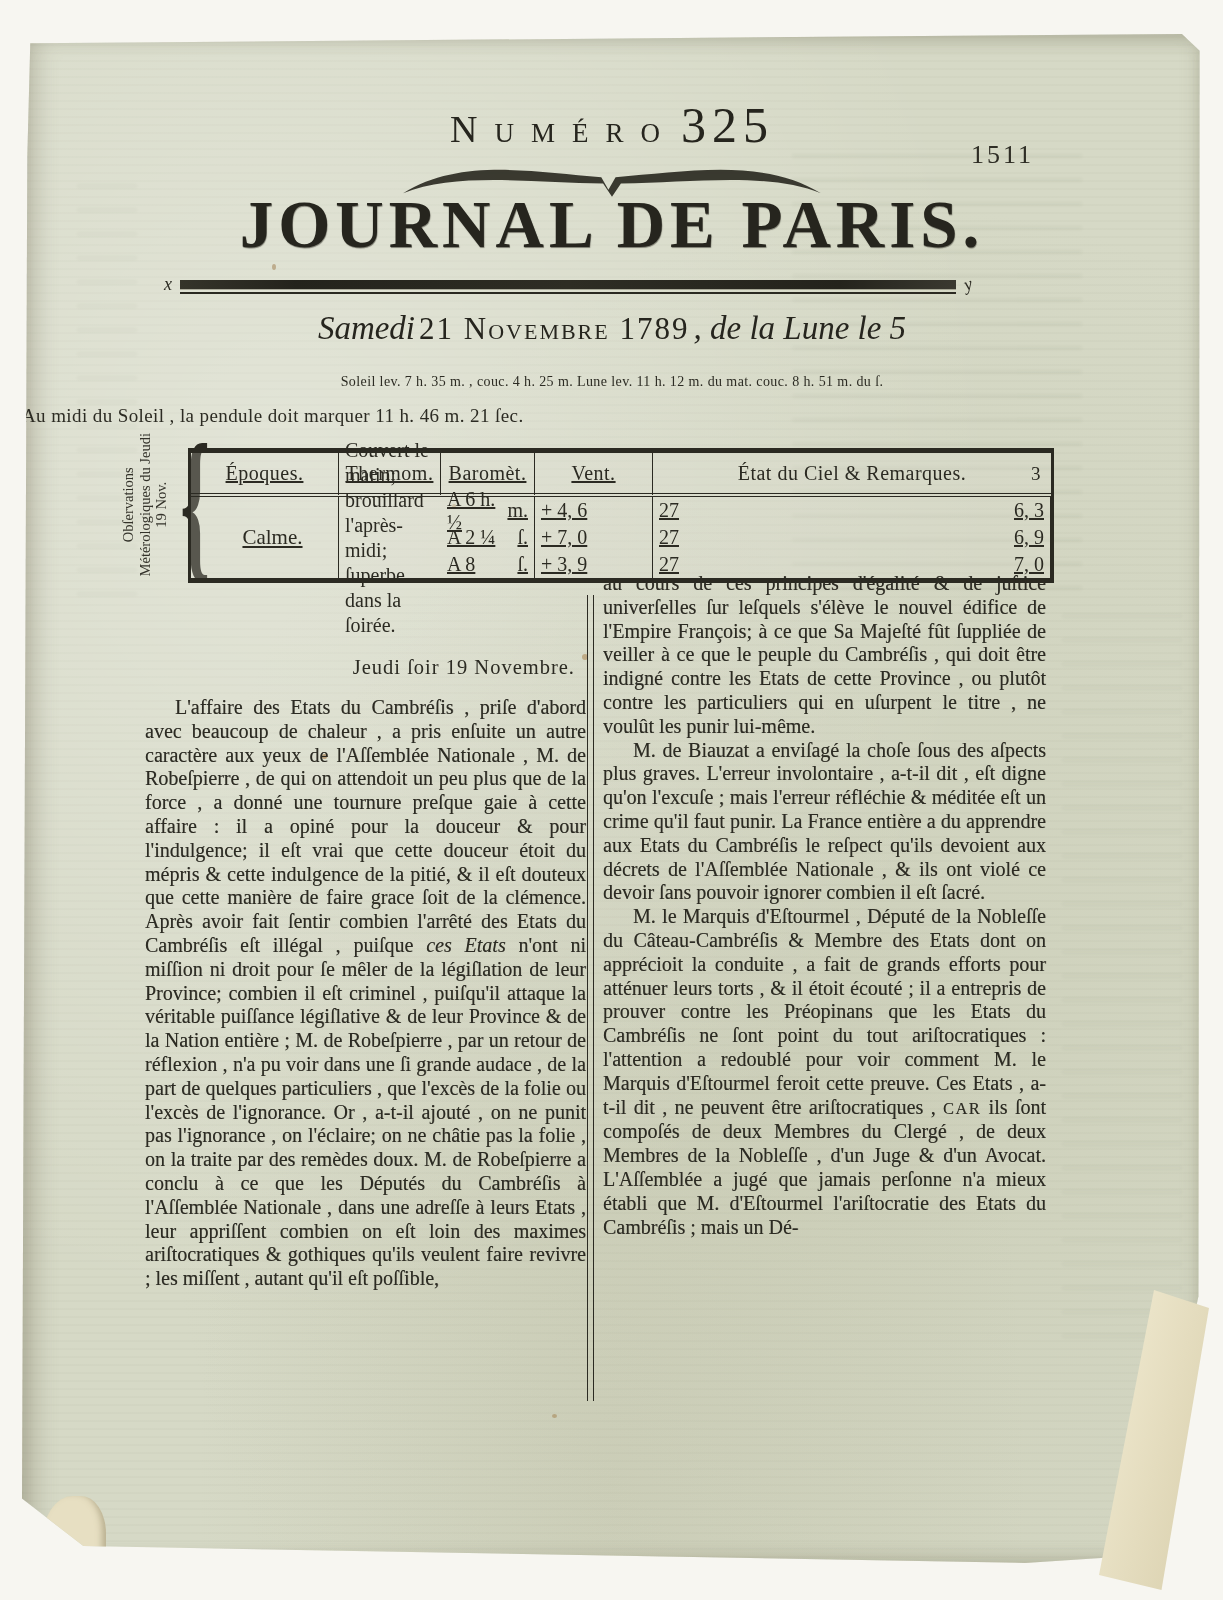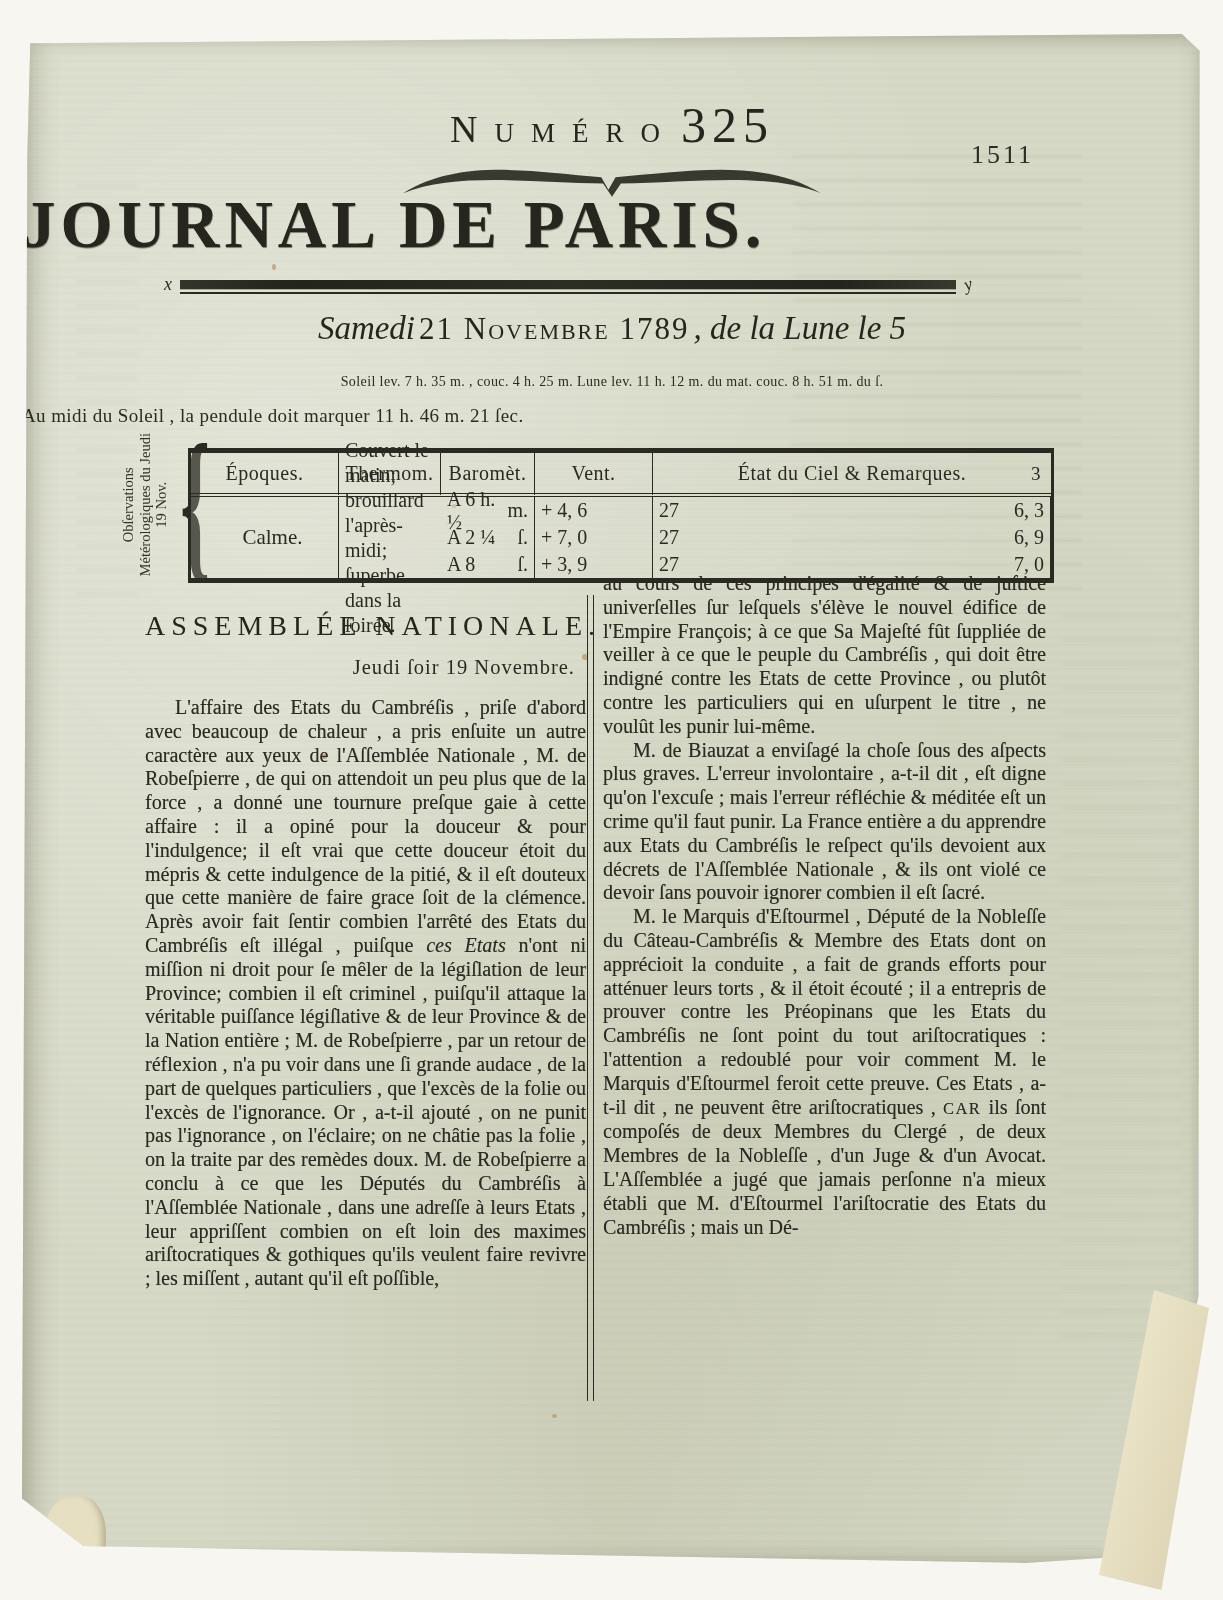--- a/index.html
+++ b/index.html
@@ -37,21 +37,21 @@
     box-shadow:inset -4px -3px 6px rgba(140,130,95,0.5);
   }
 
   
   .numero-line{position:absolute;left:0;top:62px;width:100%;text-align:center;white-space:nowrap;}
   .numero-word{font-variant:small-caps;font-size:38px;letter-spacing:17px;color:#26251e;}
   .numero-num{font-size:50px;letter-spacing:6px;color:#26251e;}
   .page-number{position:absolute;right:168px;top:64px;font-size:26px;letter-spacing:3px;color:#2e2d25;margin-top:42px;}
   .brace-orn{position:absolute;left:0;top:120px;width:100%;text-align:center;}
   .masthead-title{
-    position:absolute;left:0;top:152px;width:100%;text-align:left;
+    position:absolute;left:0;top:152px;width:100%;text-align:center;
     font-size:67px;font-weight:bold;letter-spacing:5px;white-space:nowrap;
     color:#26251e;text-shadow:0.5px 0.8px 0.8px rgba(35,34,26,0.5);
   }
   .title-rule{position:absolute;left:158px;top:246px;width:776px;height:18px;}
   .title-rule .bar{height:9px;background:linear-gradient(90deg,#35342a,#24231c 15%,#2e2d24 50%,#24231c 85%,#3a3930);
     box-shadow:0 1px 0 rgba(90,88,70,0.4);}
   .title-rule .thin{height:2px;margin-top:3px;background:#2b2a22;}
   .rule-orn{position:absolute;top:-6px;font-style:italic;font-size:18px;color:#2b2a22;}
   .rule-orn.left{left:-16px;}
   .rule-orn.right{right:-16px;transform:rotate(-18deg);}
@@ -75,21 +75,21 @@
     position:absolute;left:78px;top:10px;width:860px;
     display:grid;grid-template-columns:148px 102px 94px 118px 1fr;
     grid-template-rows:44px 27px 27px 27px;
     border:3px solid #2b2a22;border-top-width:5px;border-bottom-width:5px;
     background:rgba(222,225,210,0.25);
     font-size:20px;color:#2b2a22;
   }
   .obs-table .cell{padding:2px 6px;}
   .hdr{display:flex;align-items:center;justify-content:center;
     border-bottom:4px double #2b2a22;font-size:20px;letter-spacing:0.5px;position:relative;}
-  .v-sep{border-right:1.6px solid #2b2a22;}
+  .v-sep{border-right:1.6px solid #2b2a22;text-decoration:underline;}
   .epoq{display:flex;justify-content:space-between;align-items:center;padding:0 8px 0 6px;}
   .therm{display:flex;align-items:center;gap:10px;padding-left:6px;}
   .barom{display:flex;justify-content:space-between;align-items:center;padding:0 10px 0 6px;}
   .vent-cell{grid-row:2 / span 3;display:flex;align-items:center;justify-content:center;font-size:21px;margin-left:16px;}
   .rem-cell{grid-row:2 / span 3;display:flex;align-items:center;padding:2px 12px;font-size:20px;line-height:25px;}
   .signature{position:absolute;right:10px;top:10px;font-size:19px;}
 
   
   .article-heading{
     position:absolute;left:123px;top:576px;width:440px;text-align:center;
@@ -198,21 +198,20 @@
         <span>ſ.</span>
       </div>
       <div class="cell therm v-sep">+ 3, 9</div>
       <div class="cell barom v-sep">
         <span>27</span>
         <span>7, 0</span>
       </div>
     </div>
   </div>
 
-  <div class="article-heading">ASSEMBLÉE NATIONALE.</div>
   <div class="article-subheading">Jeudi ſoir 19 Novembre.</div>
 
   <div class="col-divider"></div>
 
   <div class="col col-left">
     <p class="indent"><span>L'affaire des Etats du Cambréſis , priſe d'abord avec beaucoup de chaleur , a pris enſuite un autre caractère aux yeux de l'Aſſemblée Nationale , M. de Robeſpierre , de qui on attendoit un peu plus que de la force , a donné une tournure preſque gaie à cette affaire : il a opiné pour la douceur &amp; pour l'indulgence; il eſt vrai que cette douceur étoit du mépris &amp; cette indulgence de la pitié, &amp; il eſt douteux que cette manière de faire grace ſoit de la clémence. Après avoir fait ſentir combien l'arrêté des Etats du Cambréſis eſt illégal , puiſque </span><span class="seg-italic">ces Etats</span><span> n'ont ni miſſion ni droit pour ſe mêler de la légiſlation de leur Province; combien il eſt criminel , puiſqu'il attaque la véritable puiſſance légiſlative &amp; de leur Province &amp; de la Nation entière ; M. de Robeſpierre , par un retour de réflexion , n'a pu voir dans une ſi grande audace , de la part de quelques particuliers , que l'excès de la folie ou l'excès de l'ignorance. Or , a-t-il ajouté , on ne punit pas l'ignorance , on l'éclaire; on ne châtie pas la folie , on la traite par des remèdes doux. M. de Robeſpierre a conclu à ce que les Députés du Cambréſis à l'Aſſemblée Nationale , dans une adreſſe à leurs Etats , leur appriſſent combien on eſt loin des maximes ariſtocratiques &amp; gothiques qu'ils veulent faire revivre ; les miſſent , autant qu'il eſt poſſible,</span></p>
   </div>
 
   <div class="col col-right">
     <p>au cours de ces principes d'égalité &amp; de juſtice univerſelles ſur leſquels s'élève le nouvel édifice de l'Empire François; à ce que Sa Majeſté fût ſuppliée de veiller à ce que le peuple du Cambréſis , qui doit être indigné contre les Etats de cette Province , ou plutôt contre les particuliers qui en uſurpent le titre , ne voulût les punir lui-même.</p>

